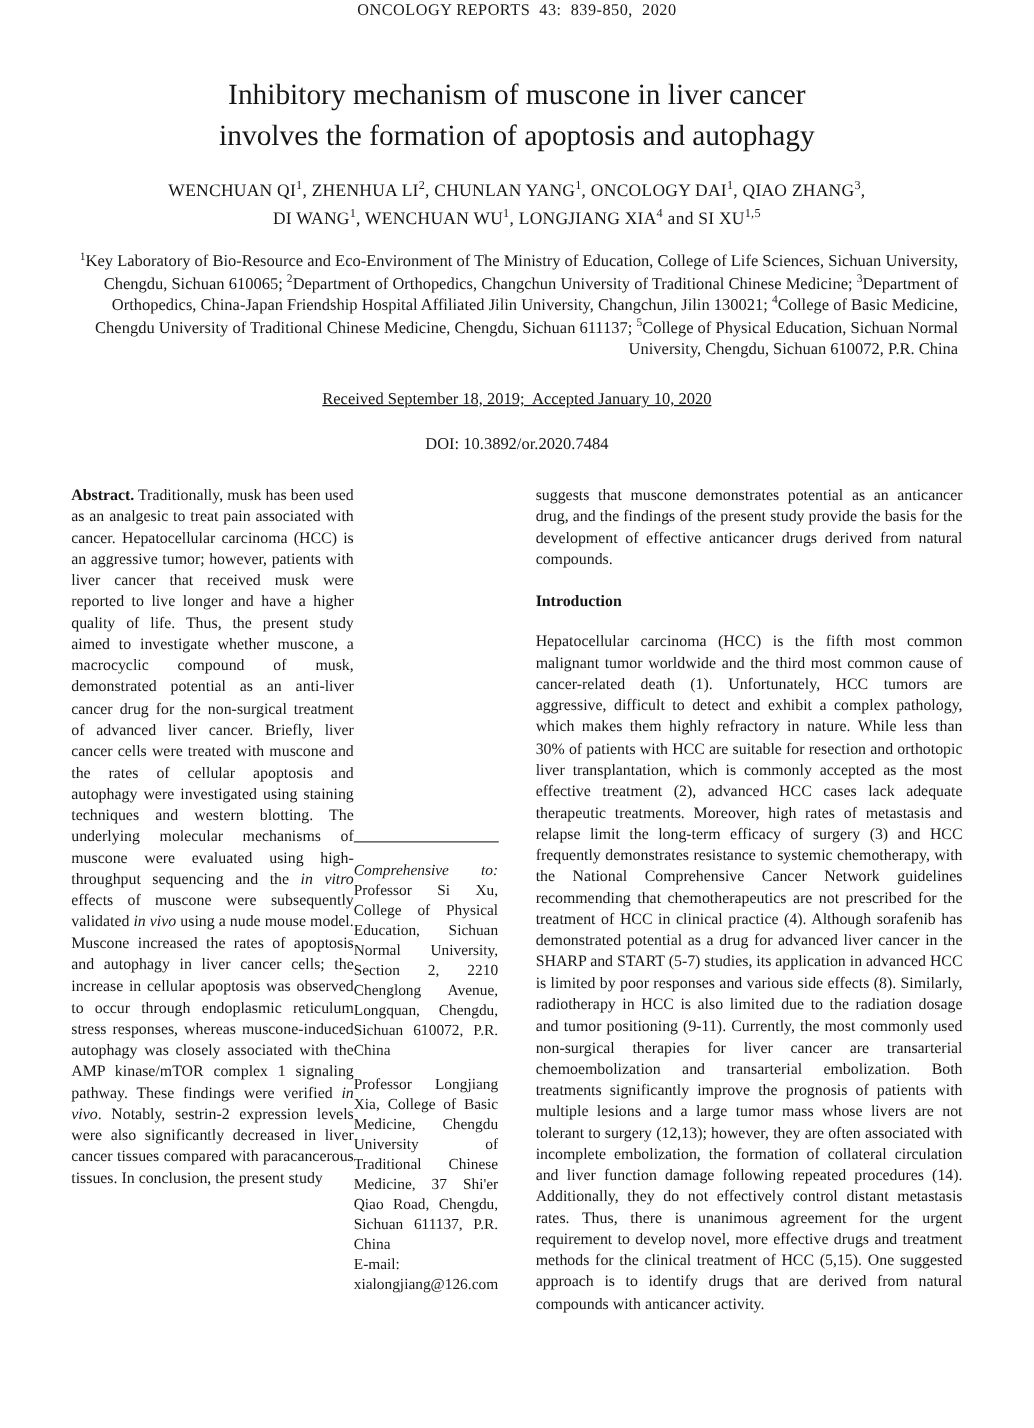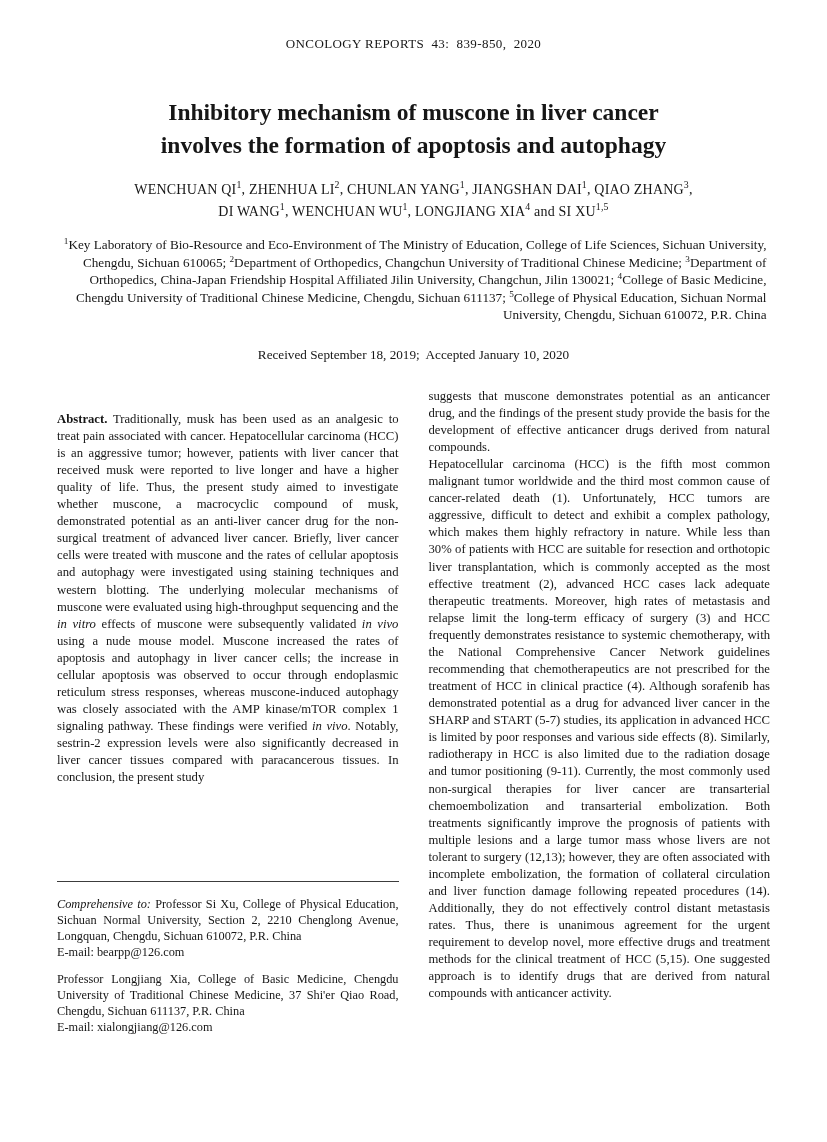--- a/index.html
+++ b/index.html
@@ -5,68 +5,67 @@
   html, body { margin: 0; padding: 0; background: #ffffff; }
   body {
     width: 827px; height: 1142px;
     font-family: "Liberation Serif", serif;
     color: #161616;
     overflow: hidden;
   }
   .page { position: relative; width: 827px; height: 1142px; background: #fff; }
 
   .journal-header {
-    padding-top: 36px;
     text-align: center;
     font-size: 13px;
     letter-spacing: 0.4px;
     white-space: pre;
   }
 
   .title {
     margin: 44px 60px 0;
     text-align: center;
     font-size: 23.5px;
-    font-weight: bold;
+    font-weight: normal;
     line-height: 1.4;
   }
 
   .authors {
     margin-top: 17px;
     text-align: center;
     font-size: 14px;
     line-height: 1.58;
     letter-spacing: 0.2px;
   }
   .authors sup, .affiliations sup { font-size: 70%; line-height: 0; }
 
   .affiliations {
     margin: 13px auto 0;
     width: 706px;
     text-align: right;
     font-size: 13.2px;
     line-height: 1.33;
   }
 
-  .received { margin-top: 23px; text-align: center; font-size: 13.2px; white-space: pre; }
+  .received { margin-top: 23px; text-align: center; font-size: 13.2px; white-space: pre; text-decoration: underline; }
   .doi      { margin-top: 20px; text-align: center; font-size: 13.2px; }
 
   .columns {
     display: flex;
     gap: 30px;
     margin: 25px 57px 0;
     height: 694px;
     font-size: 12.7px;
     line-height: 1.345;
     text-align: justify;
   }
   .col { flex: 1 1 0; min-width: 0; }
   .col p { margin: 0; }
 
-  .col-left { display: flex; flex-direction: column; margin-top: 23px; }
+  .col-left { display: flex; flex-direction: row; }
 
   .footnote {
     margin-top: auto;
     font-size: 12.3px;
     line-height: 1.3;
     padding-bottom: 46px;
   }
   .footnote-rule {
     border: none;
     border-top: 1px solid #3c3c3c;
@@ -86,42 +85,43 @@
 </head>
 <body>
 
 <div class="page">
 
   <div class="journal-header">ONCOLOGY REPORTS  43:  839-850,  2020</div>
 
   <h1 class="title"><span>Inhibitory mechanism of muscone in liver cancer</span><br><span>involves the formation of apoptosis and autophagy</span></h1>
 
   <div class="authors">
-    <div><span>WENCHUAN QI</span><sup>1</sup><span>,  ZHENHUA LI</span><sup>2</sup><span>,  CHUNLAN YANG</span><sup>1</sup><span>,  JIANGSHAN DAI</span><sup>1</sup><span>,  QIAO ZHANG</span><sup>3</sup><span>,</span></div>
+    <div><span>WENCHUAN QI</span><sup>1</sup><span>,  ZHENHUA LI</span><sup>2</sup><span>,  CHUNLAN YANG</span><sup>1</sup><span>,  ONCOLOGY DAI</span><sup>1</sup><span>,  QIAO ZHANG</span><sup>3</sup><span>,</span></div>
     <div><span>DI WANG</span><sup>1</sup><span>,  WENCHUAN WU</span><sup>1</sup><span>,  LONGJIANG XIA</span><sup>4</sup><span>  and  SI XU</span><sup>1,5</sup></div>
   </div>
 
   <div class="affiliations"><sup>1</sup><span>Key Laboratory of Bio-Resource and Eco-Environment of The Ministry of Education, College of Life Sciences, Sichuan University, Chengdu, Sichuan 610065; </span><sup>2</sup><span>Department of Orthopedics, Changchun University of Traditional Chinese Medicine; </span><sup>3</sup><span>Department of Orthopedics, China-Japan Friendship Hospital Affiliated Jilin University, Changchun, Jilin 130021; </span><sup>4</sup><span>College of Basic Medicine, Chengdu University of Traditional Chinese Medicine, Chengdu, Sichuan 611137; </span><sup>5</sup><span>College of Physical Education, Sichuan Normal University, Chengdu, Sichuan 610072, P.R. China</span></div>
 
   <div class="received">Received September 18, 2019;  Accepted January 10, 2020</div>
 
+  <div class="doi">DOI: 10.3892/or.2020.7484</div>
 
   <div class="columns">
 
     <div class="col col-left">
       <p class="abstract"><span style="font-weight: bold;">Abstract.</span><span> Traditionally, musk has been used as an analgesic to treat pain associated with cancer. Hepatocellular carcinoma (HCC) is an aggressive tumor; however, patients with liver cancer that received musk were reported to live longer and have a higher quality of life. Thus, the present study aimed to investigate whether muscone, a macrocyclic compound of musk, demonstrated potential as an anti-liver cancer drug for the non-surgical treatment of advanced liver cancer. Briefly, liver cancer cells were treated with muscone and the rates of cellular apoptosis and autophagy were investigated using staining techniques and western blotting. The underlying molecular mechanisms of muscone were evaluated using high-throughput sequencing and the </span><span style="font-style: italic;">in vitro</span><span> effects of muscone were subsequently validated </span><span style="font-style: italic;">in vivo</span><span> using a nude mouse model. Muscone increased the rates of apoptosis and autophagy in liver cancer cells; the increase in cellular apoptosis was observed to occur through endoplasmic reticulum stress responses, whereas muscone-induced autophagy was closely associated with the AMP kinase/mTOR complex 1 signaling pathway. These findings were verified </span><span style="font-style: italic;">in vivo</span><span>. Notably, sestrin-2 expression levels were also significantly decreased in liver cancer tissues compared with paracancerous tissues. In conclusion, the present study</span></p>
 
       <div class="footnote">
         <hr class="footnote-rule">
         <p><span style="font-style: italic;">Comprehensive to:</span><span> Professor Si Xu, College of Physical Education, Sichuan Normal University, Section 2, 2210 Chenglong Avenue, Longquan, Chengdu, Sichuan 610072, P.R. China</span></p>
-        <p>E-mail: bearpp@126.com</p>
         <p class="fn-gap">Professor Longjiang Xia, College of Basic Medicine, Chengdu University of Traditional Chinese Medicine, 37 Shi'er Qiao Road, Chengdu, Sichuan 611137, P.R. China</p>
         <p>E-mail: xialongjiang@126.com</p>
       </div>
     </div>
 
     <div class="col col-right">
       <p>suggests that muscone demonstrates potential as an anticancer drug, and the findings of the present study provide the basis for the development of effective anticancer drugs derived from natural compounds.</p>
+      <h2 class="intro-heading">Introduction</h2>
       <p>Hepatocellular carcinoma (HCC) is the fifth most common malignant tumor worldwide and the third most common cause of cancer-related death (1). Unfortunately, HCC tumors are aggressive, difficult to detect and exhibit a complex pathology, which makes them highly refractory in nature. While less than 30% of patients with HCC are suitable for resection and orthotopic liver transplantation, which is commonly accepted as the most effective treatment (2), advanced HCC cases lack adequate therapeutic treatments. Moreover, high rates of metastasis and relapse limit the long-term efficacy of surgery (3) and HCC frequently demonstrates resistance to systemic chemotherapy, with the National Comprehensive Cancer Network guidelines recommending that chemotherapeutics are not prescribed for the treatment of HCC in clinical practice (4). Although sorafenib has demonstrated potential as a drug for advanced liver cancer in the SHARP and START (5-7) studies, its application in advanced HCC is limited by poor responses and various side effects (8). Similarly, radiotherapy in HCC is also limited due to the radiation dosage and tumor positioning (9-11). Currently, the most commonly used non-surgical therapies for liver cancer are transarterial chemoembolization and transarterial embolization. Both treatments significantly improve the prognosis of patients with multiple lesions and a large tumor mass whose livers are not tolerant to surgery (12,13); however, they are often associated with incomplete embolization, the formation of collateral circulation and liver function damage following repeated procedures (14). Additionally, they do not effectively control distant metastasis rates. Thus, there is unanimous agreement for the urgent requirement to develop novel, more effective drugs and treatment methods for the clinical treatment of HCC (5,15). One suggested approach is to identify drugs that are derived from natural compounds with anticancer activity.</p>
     </div>
 
   </div>
 </div>
 
 </body></html>

